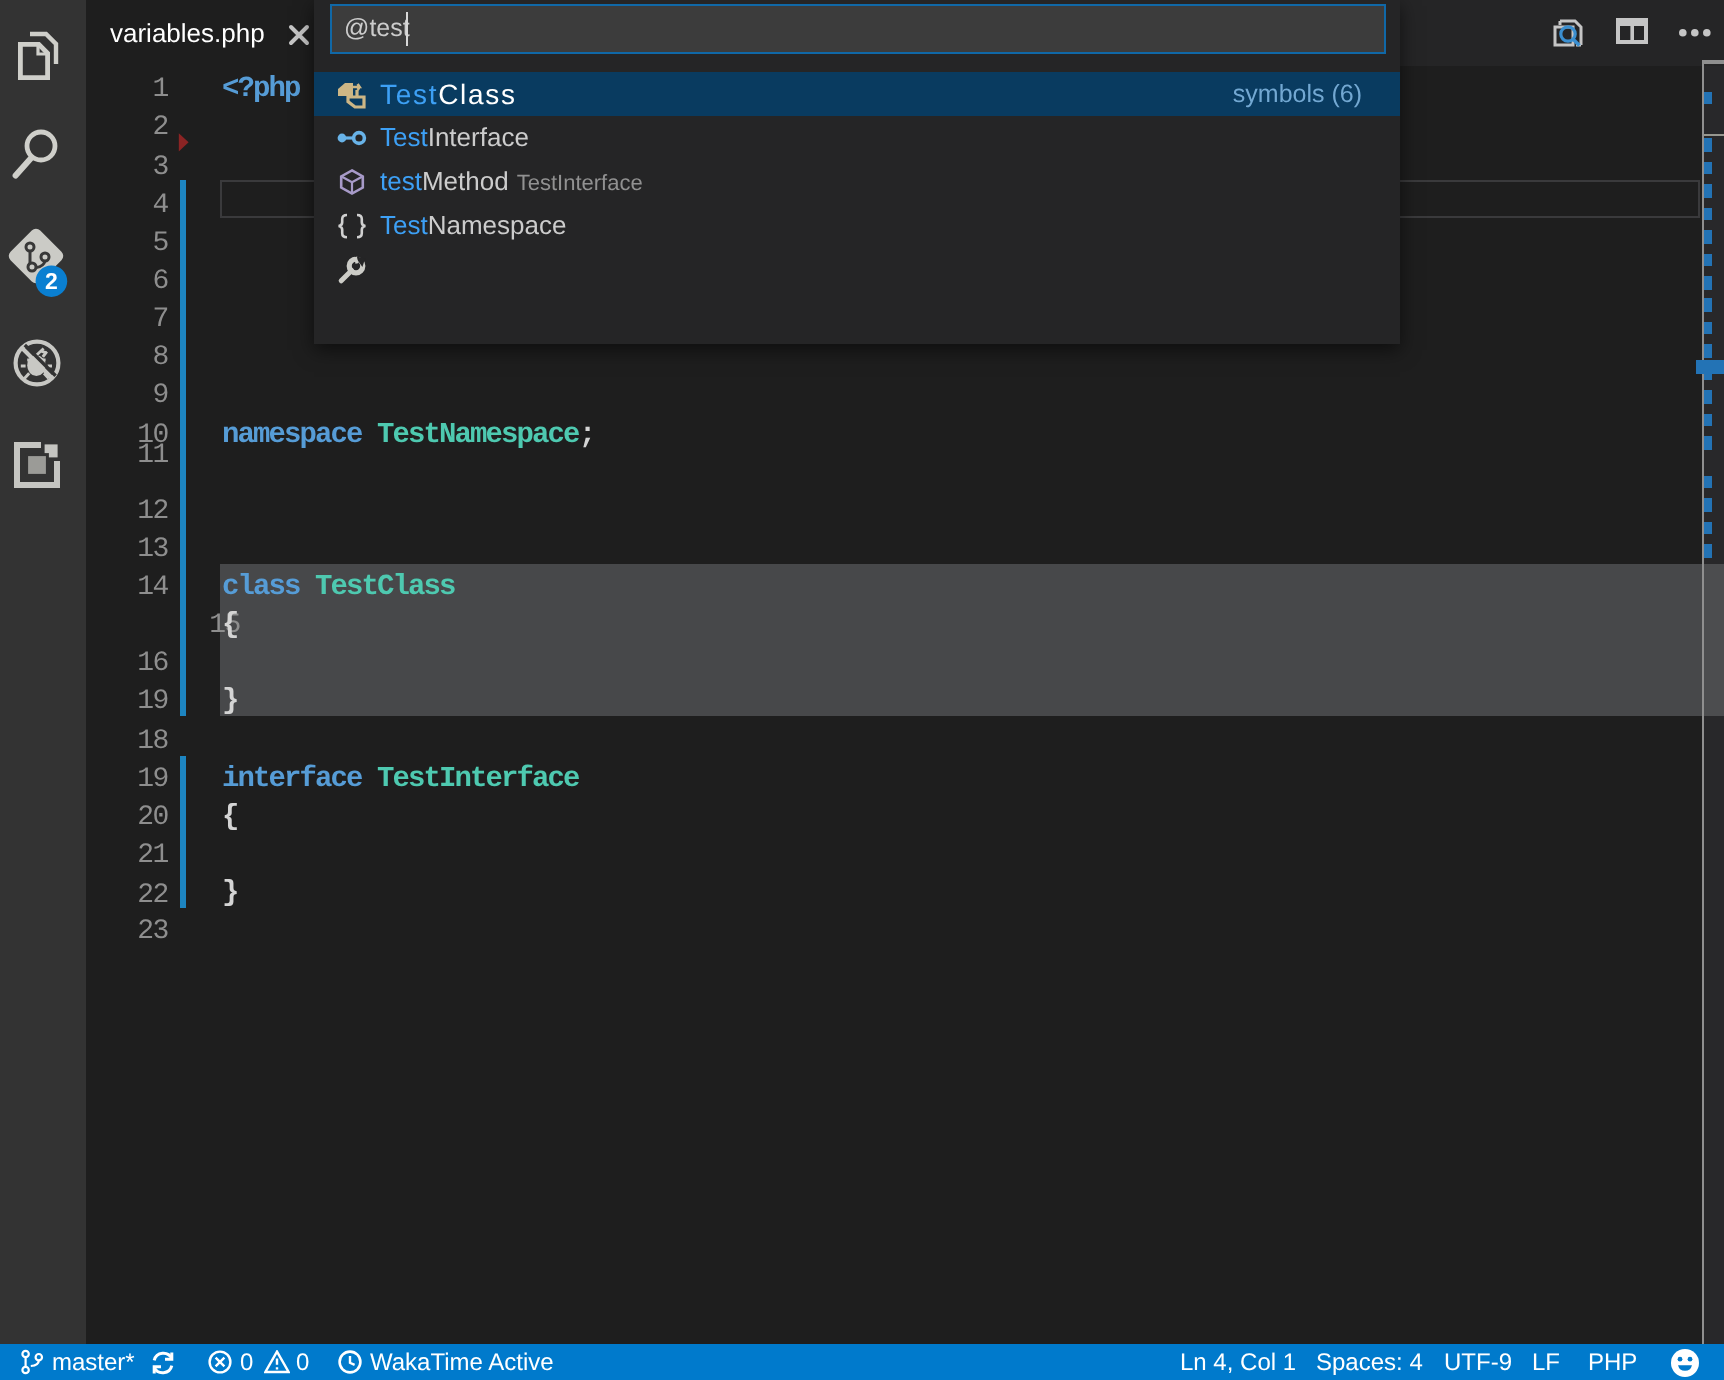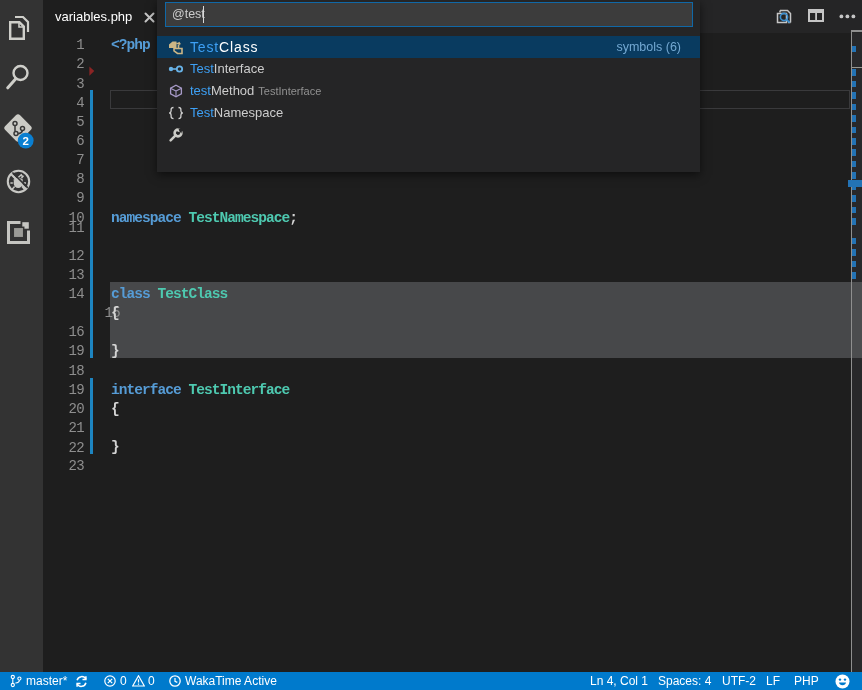--- a/index.html
+++ b/index.html
@@ -239,21 +239,21 @@
     </svg>
     <div class="sb-it" style="left:148px;">0</div>
     <svg class="abs" style="left:169px; top:3px;" width="12" height="12" viewBox="0 0 12 12">
       <circle cx="6" cy="6" r="5.2" fill="none" stroke="#ffffff" stroke-width="1.3"></circle>
       <path d="M6 3 V6.4 L8.3 7.4" fill="none" stroke="#ffffff" stroke-width="1.2"></path>
     </svg>
     <div class="sb-it" style="left:185px;">WakaTime Active</div>
 
     <div class="sb-it" style="left:590px;">Ln 4, Col 1</div>
     <div class="sb-it" style="left:658px;">Spaces: 4</div>
-    <div class="sb-it" style="left:722px;">UTF-2</div>
+    <div class="sb-it" style="left:722px;">UTF-9</div>
     <div class="sb-it" style="left:766px;">LF</div>
     <div class="sb-it" style="left:794px;">PHP</div>
     <svg class="abs" style="left:835px; top:2px;" width="15" height="15" viewBox="0 0 15 15">
       <circle cx="7.5" cy="7.5" r="7" fill="#ffffff"></circle>
       <circle cx="5" cy="5.6" r="1.2" fill="#007acc"></circle>
       <circle cx="10" cy="5.6" r="1.2" fill="#007acc"></circle>
       <path d="M4 8.6 a3.6 3.6 0 0 0 7 0 z" fill="#007acc"></path>
     </svg>
   </div>
 

